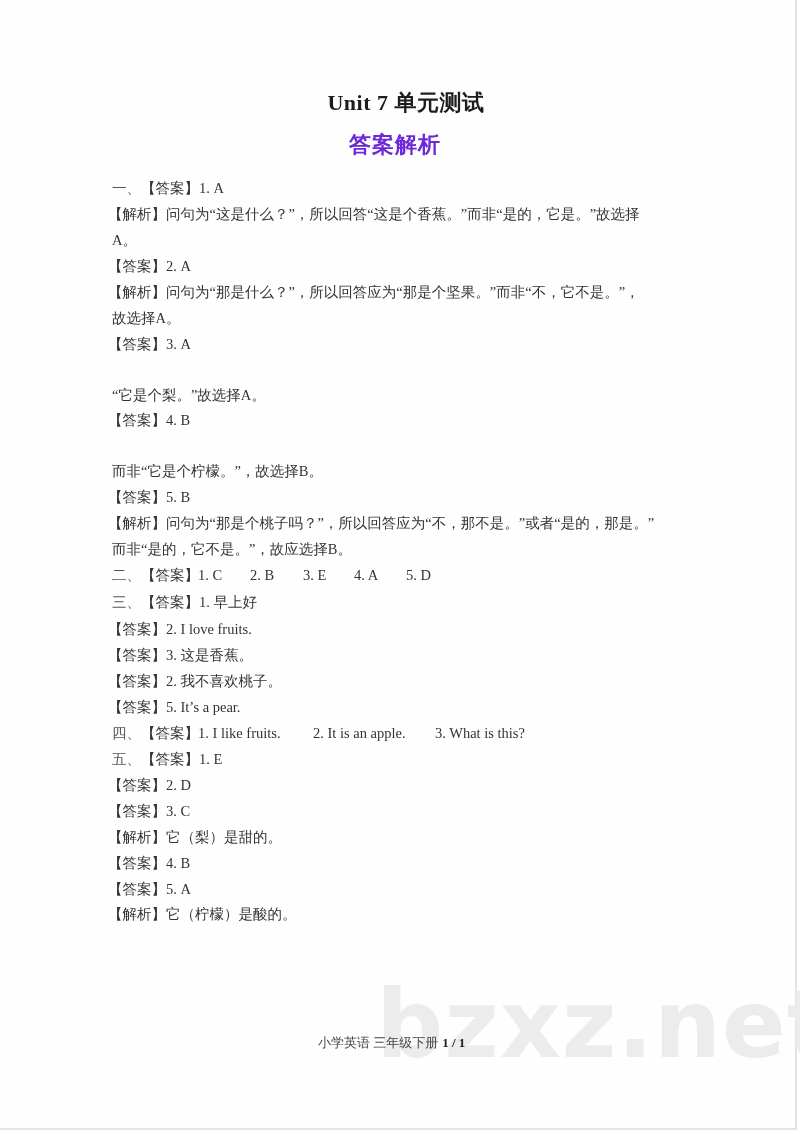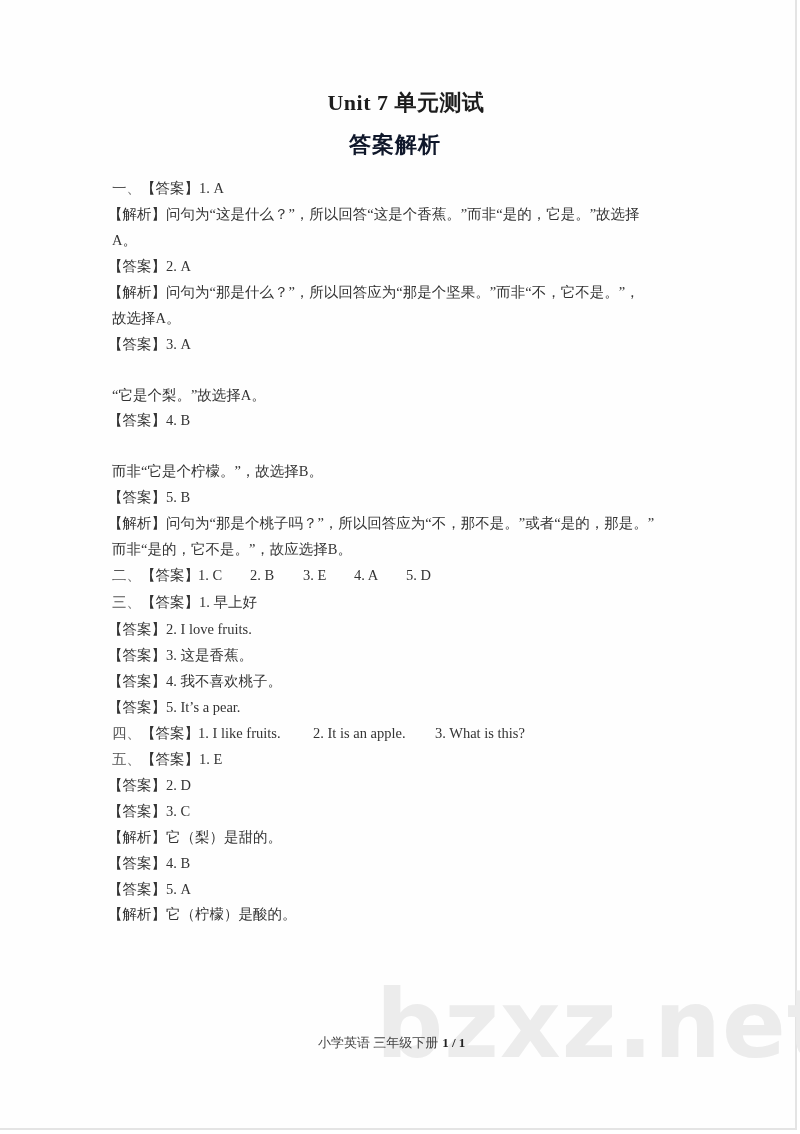--- a/index.html
+++ b/index.html
@@ -17,21 +17,21 @@
     box-sizing: border-box;
   }
   .title {
     position: absolute; left: 0; width: 788px; top: 88px;
     text-align: center; font-weight: bold; font-size: 22px; line-height: 30px;
     color: #1d1d1d; letter-spacing: 0.5px; margin-left: 12px;
   }
   .subtitle {
     position: absolute; left: 0; width: 790px; top: 130px;
     text-align: center; font-weight: bold; font-size: 22px; line-height: 30px;
-    color: #0f172a; letter-spacing: 1px;
+    color: #6d28d9; letter-spacing: 1px;
   }
   .line {
     position: absolute; left: 112px; font-size: 14.5px; line-height: 18px;
     white-space: nowrap; color: #333; margin-top: 8px;
   }
   .line .sec { color: #555; }
   .line .tag { color: #333; }
   .line .cont { }
   .inline-item { position: absolute; top: 0; white-space: nowrap; text-align: right; }
   .watermark {
@@ -106,21 +106,21 @@
   <div class="line" style="top:585px">
     <span class="sec">三、</span><span class="tag">【答案】</span><span class="cont">1.  早上好</span>
   </div>
   <div class="line" style="top:612px; left:108px">
     <span class="tag">【答案】</span><span class="cont">2. I love fruits.</span>
   </div>
   <div class="line" style="top:638px; left:108px">
     <span class="tag">【答案】</span><span class="cont">3.  这是香蕉。</span>
   </div>
   <div class="line" style="top:664px; left:108px">
-    <span class="tag">【答案】</span><span class="cont">4.  我不喜欢桃子。</span>
+    <span class="tag">【答案】</span><span class="cont">2.  我不喜欢桃子。</span>
   </div>
   <div class="line" style="top:690px; left:108px">
     <span class="tag">【答案】</span><span class="cont">5. It’s a pear.</span>
   </div>
 
   <div class="line" style="top:716px; width:440px; height:18px;">
     <span class="sec">四、</span><span class="tag">【答案】</span>
     <span class="inline-item" style="left:86px">1. I like fruits.</span>
     <span class="inline-item" style="left:201px">2. It is an apple.</span>
     <span class="inline-item" style="left:323px">3. What is this?</span>

